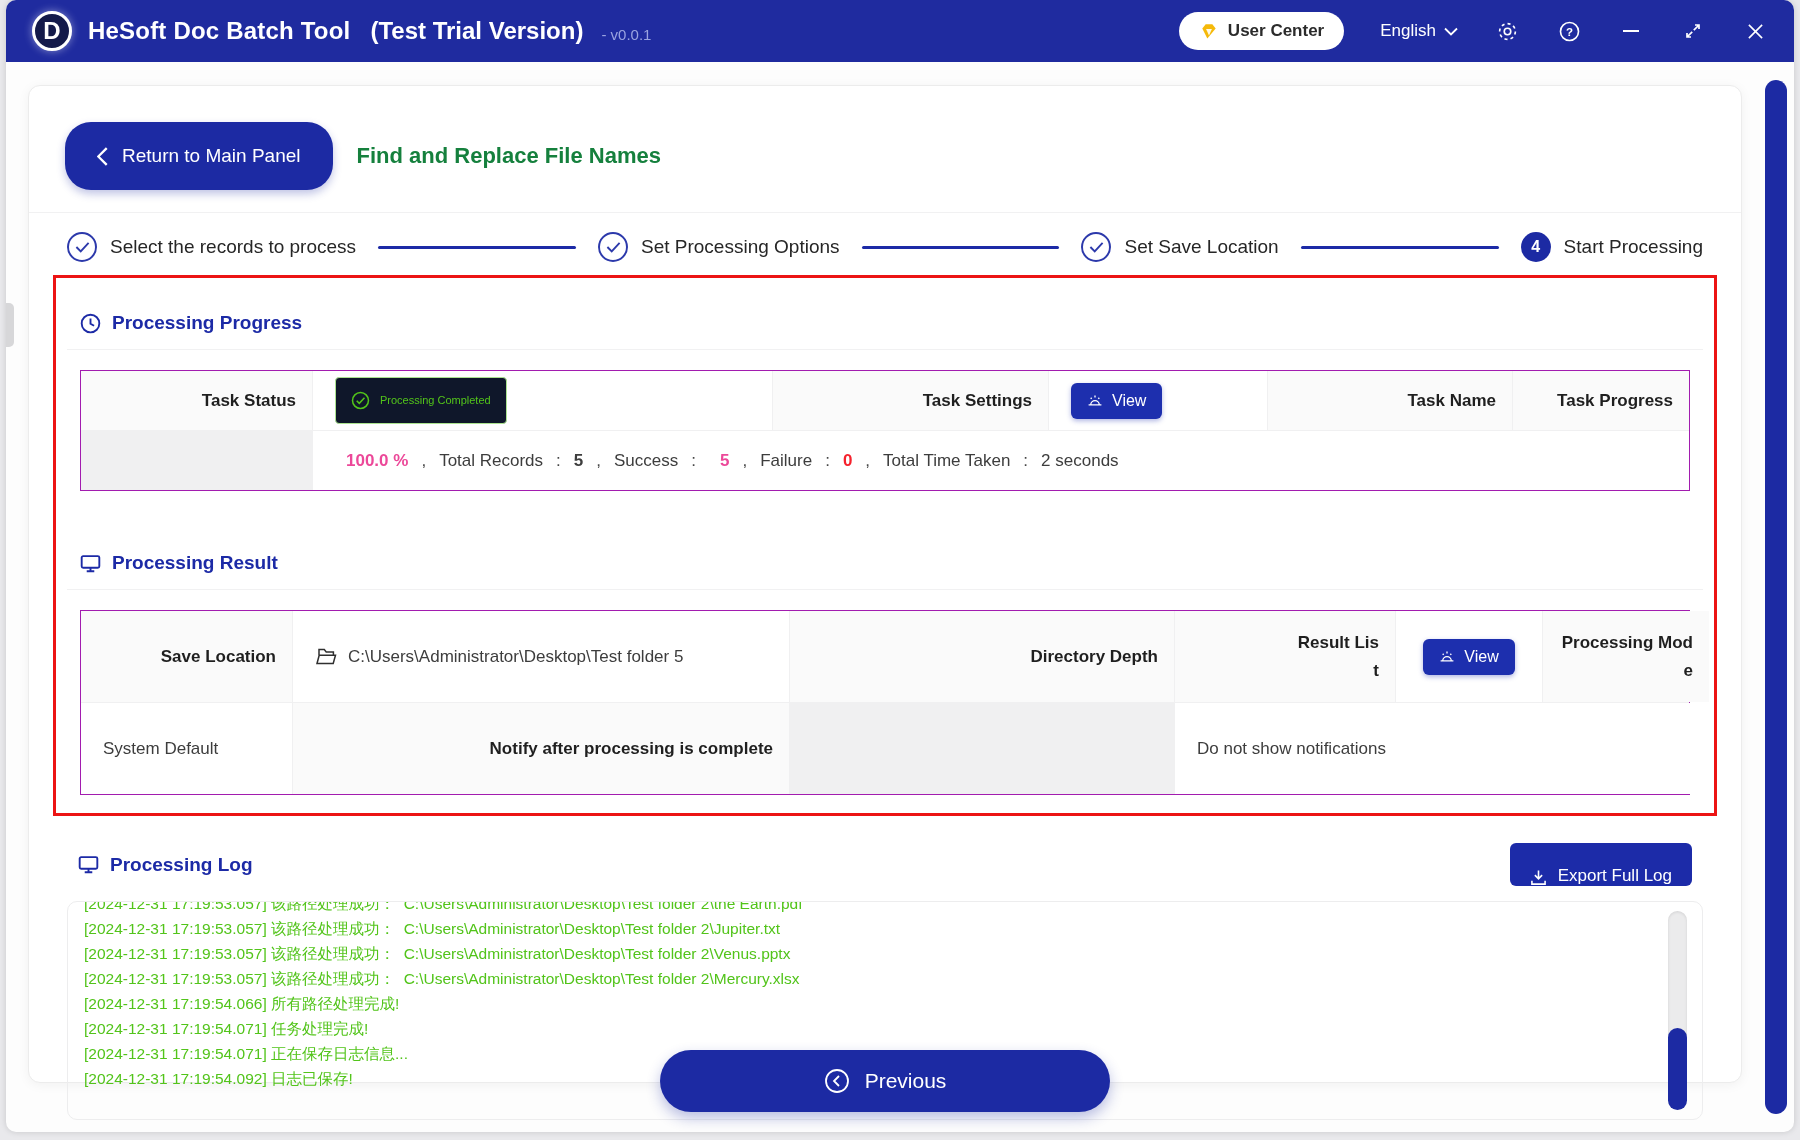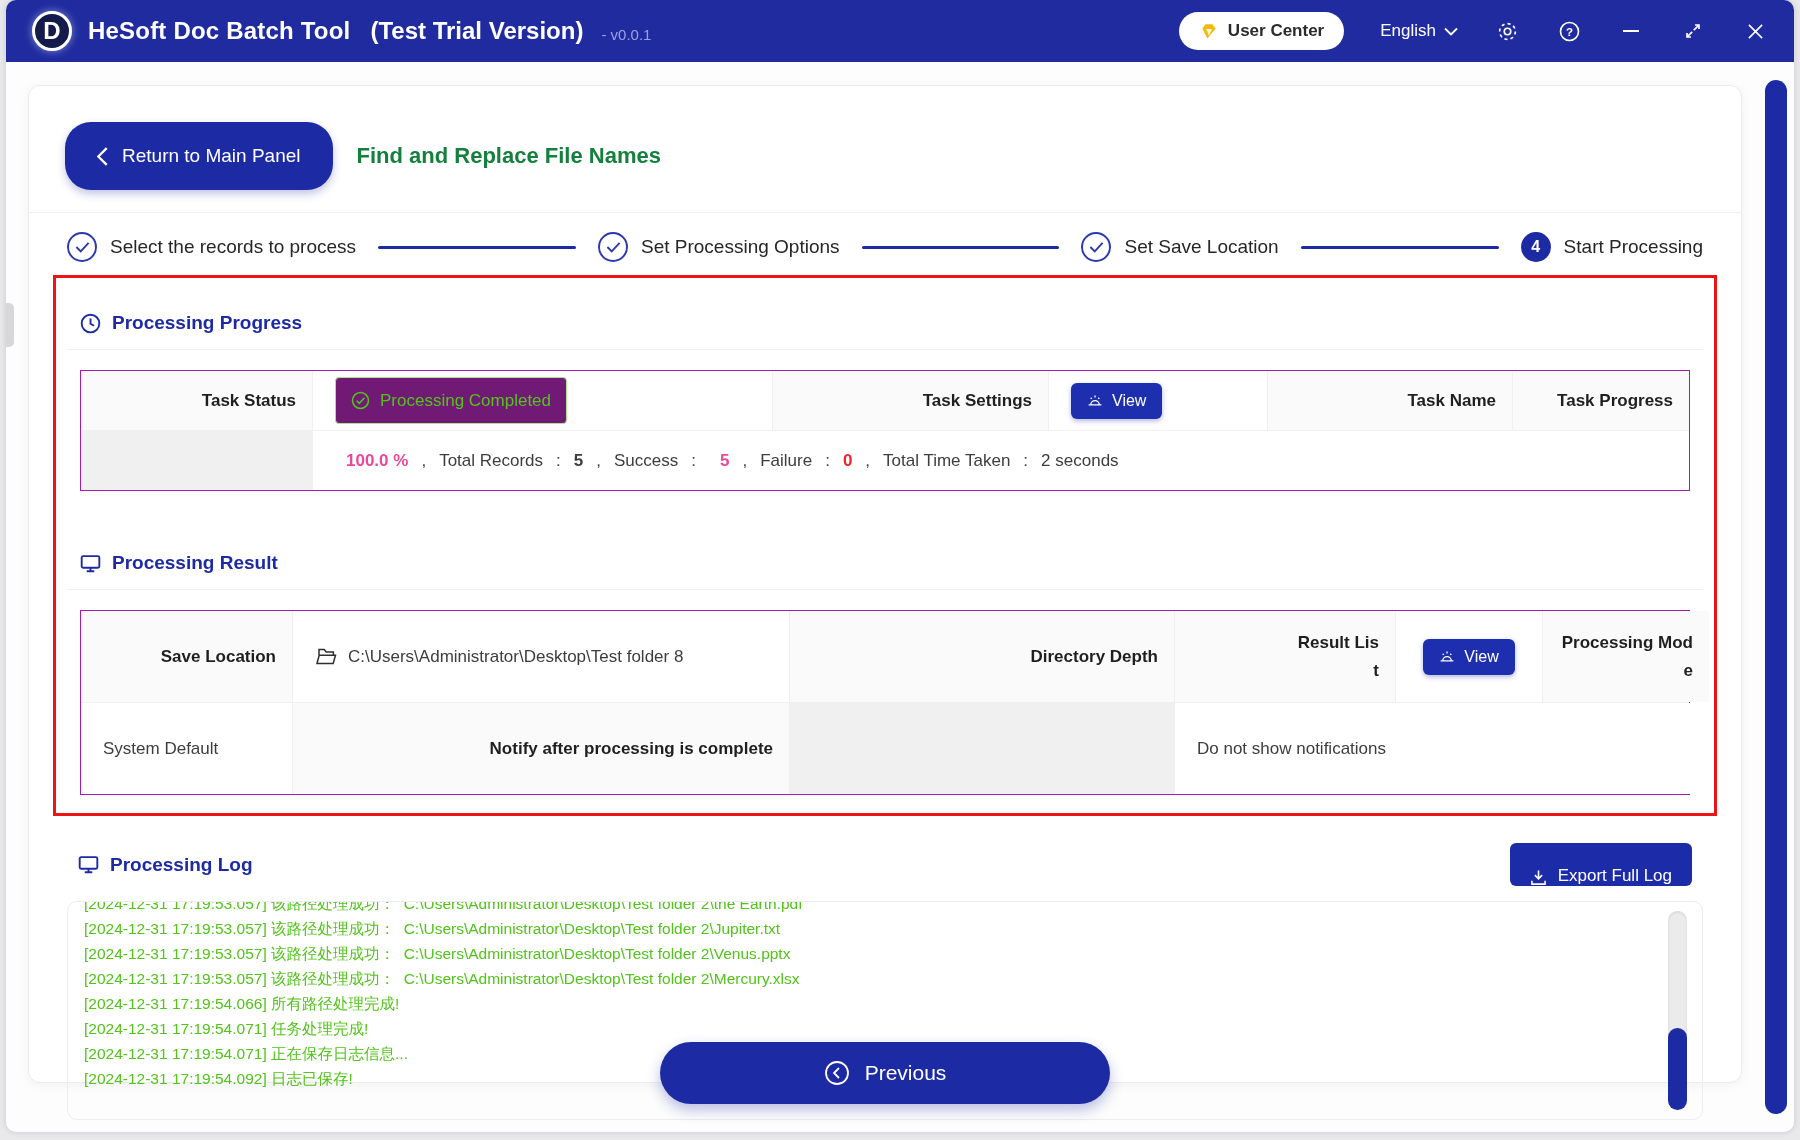--- a/index.html
+++ b/index.html
@@ -61,22 +61,22 @@
   .t-val { background:#fff; display:flex; align-items:center; padding:0 22px; font-size:17px; color:#3d3d3d; line-height:29px; }
   .span-rest1 { grid-column:2 / 7; }
   .span-rest2 { grid-column:4 / 7; }
   .center { justify-content:center; padding:0 10px; }
   .wrap-narrow { max-width:112px; }
   .brk { word-break:break-all; }
   .w-result { width:86px; }
   .w-mode { width:134px; }
   .w-notify { width:295px; }
 
-  .badge { display:flex; align-items:center; gap:10px; border:1px solid #abe390; background:#701a75;
-           color:#52c41a; border-radius:4px; padding:8px 15px; font-size:17px; }
+  .badge { display:flex; align-items:center; gap:10px; border:1px solid #abe390; background:#0f172a;
+           color:#52c41a; border-radius:4px; padding:8px 15px; font-size:11px; }
 
   .btn-view { background:#1d2fae; color:#fff; border:none; border-radius:6px; font-family:inherit;
               font-size:16px; padding:9px 16px; display:flex; align-items:center; gap:9px;
               box-shadow:0 2px 5px rgba(29,47,174,.35); cursor:pointer; }
   .folder-path { display:flex; gap:11px; max-width:420px; }
   .folder-path svg { margin-top:5px; flex:none; }
 
   .g { color:#ec4899;margin-left:11px; } .r { color:#f5222d; } .b { font-weight:700; }
   .sep { padding:0 13px; color:#474747; }
 
@@ -86,21 +86,21 @@
                 height:43px; padding:0 20px; font-family:inherit; font-size:17px;
                 display:flex; align-items:flex-end; gap:11px; cursor:pointer; }
   .log-box { position:relative; margin:0 2px; height:219px; border:1px solid #ededee; border-radius:10px;
              overflow:hidden; padding-left:16px; }
   .log-content { margin-top:-11px; }
   .log-line { white-space:pre; font-size:15.5px; line-height:25px; color:#52c41a; }
   .log-track { position:absolute; right:15px; top:9px; bottom:9px; width:19px; background:#ebebec;
                border-radius:10px; box-shadow:inset 0 1px 3px rgba(0,0,0,.1); cursor:pointer; }
   .log-thumb { position:absolute; left:0; right:0; bottom:0; height:41%; background:#1c2aa3; border-radius:10px; cursor:grab; }
 
-  .prev-btn { position:absolute; left:50%; bottom:9px; transform:translate(-50%,50%);
+  .prev-btn { position:absolute; left:50%; bottom:1px; transform:translate(-50%,50%);
               width:450px; height:62px; border:none; border-radius:31px; background:#1c2aa3; color:#fff;
               font-family:inherit; font-size:21px; display:flex; align-items:center; justify-content:center; gap:15px;
               box-shadow:0 6px 14px rgba(28,42,163,.3); cursor:pointer; }
 
   .win-scroll-thumb { position:absolute; right:7px; top:80px; bottom:18px; width:22px;
                       background:#1c2aa3; border-radius:11px; cursor:grab; }
   .side-handle { position:absolute; left:0; top:303px; width:8px; height:44px; background:#d7d7d9;
                  border-radius:0 5px 5px 0; cursor:pointer; }
 </style>
 </head>
@@ -287,21 +287,21 @@
       </div>
       <div class="section-divider"></div>
 
       <div class="grid grid2">
         <div class="t-lbl">Save Location</div>
         <div class="t-val">
           <span class="folder-path">
             <svg width="22" height="19" viewBox="0 0 22 19" fill="none" stroke="#2f2f2f" stroke-width="1.5">
                 <path d="M2 16.5l2.2-8.3h16.3l-2.3 8.3zM4 8.2V2.5h5.3l1.9 2.4h7.2v3.3"></path>
               </svg>
-            <span>C:\Users\Administrator\Desktop\Test folder 8</span>
+            <span>C:\Users\Administrator\Desktop\Test folder 5</span>
           </span>
         </div>
         <div class="t-lbl">Directory Depth</div>
         <div class="t-lbl">
           <span class="w-result brk">Result List</span>
         </div>
         <div class="t-val center">
           <button class="btn-view">
             <span style="display:flex">
               <svg width="16" height="15" viewBox="0 0 18 16" fill="none" stroke="#fff" stroke-width="1.5">

